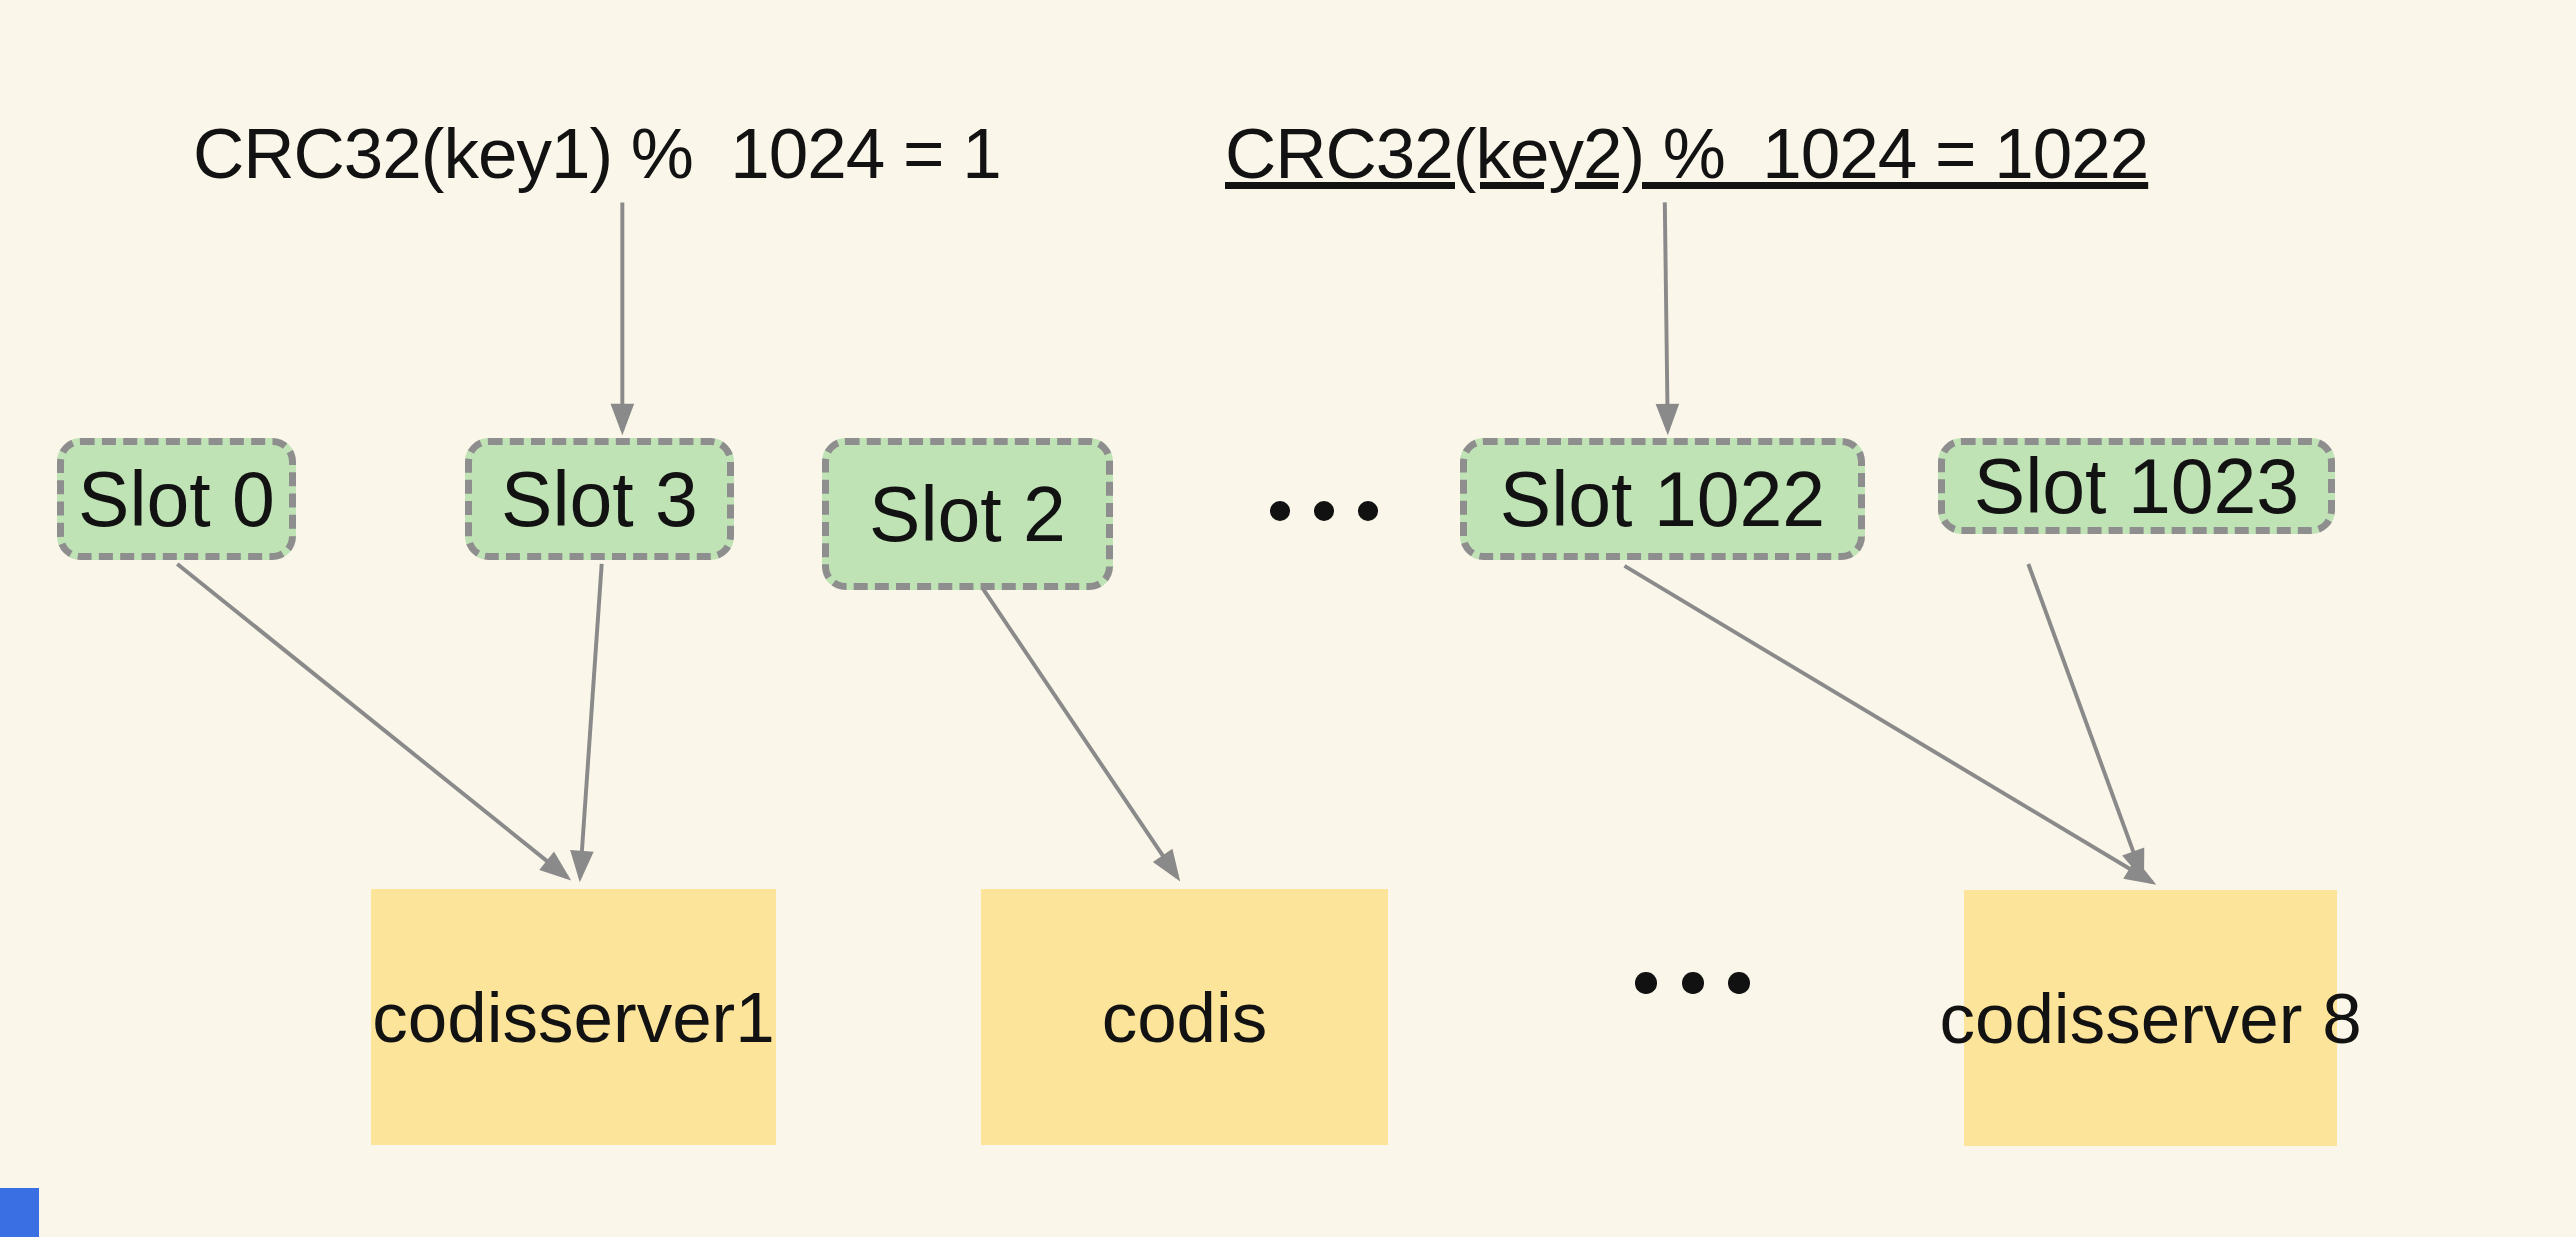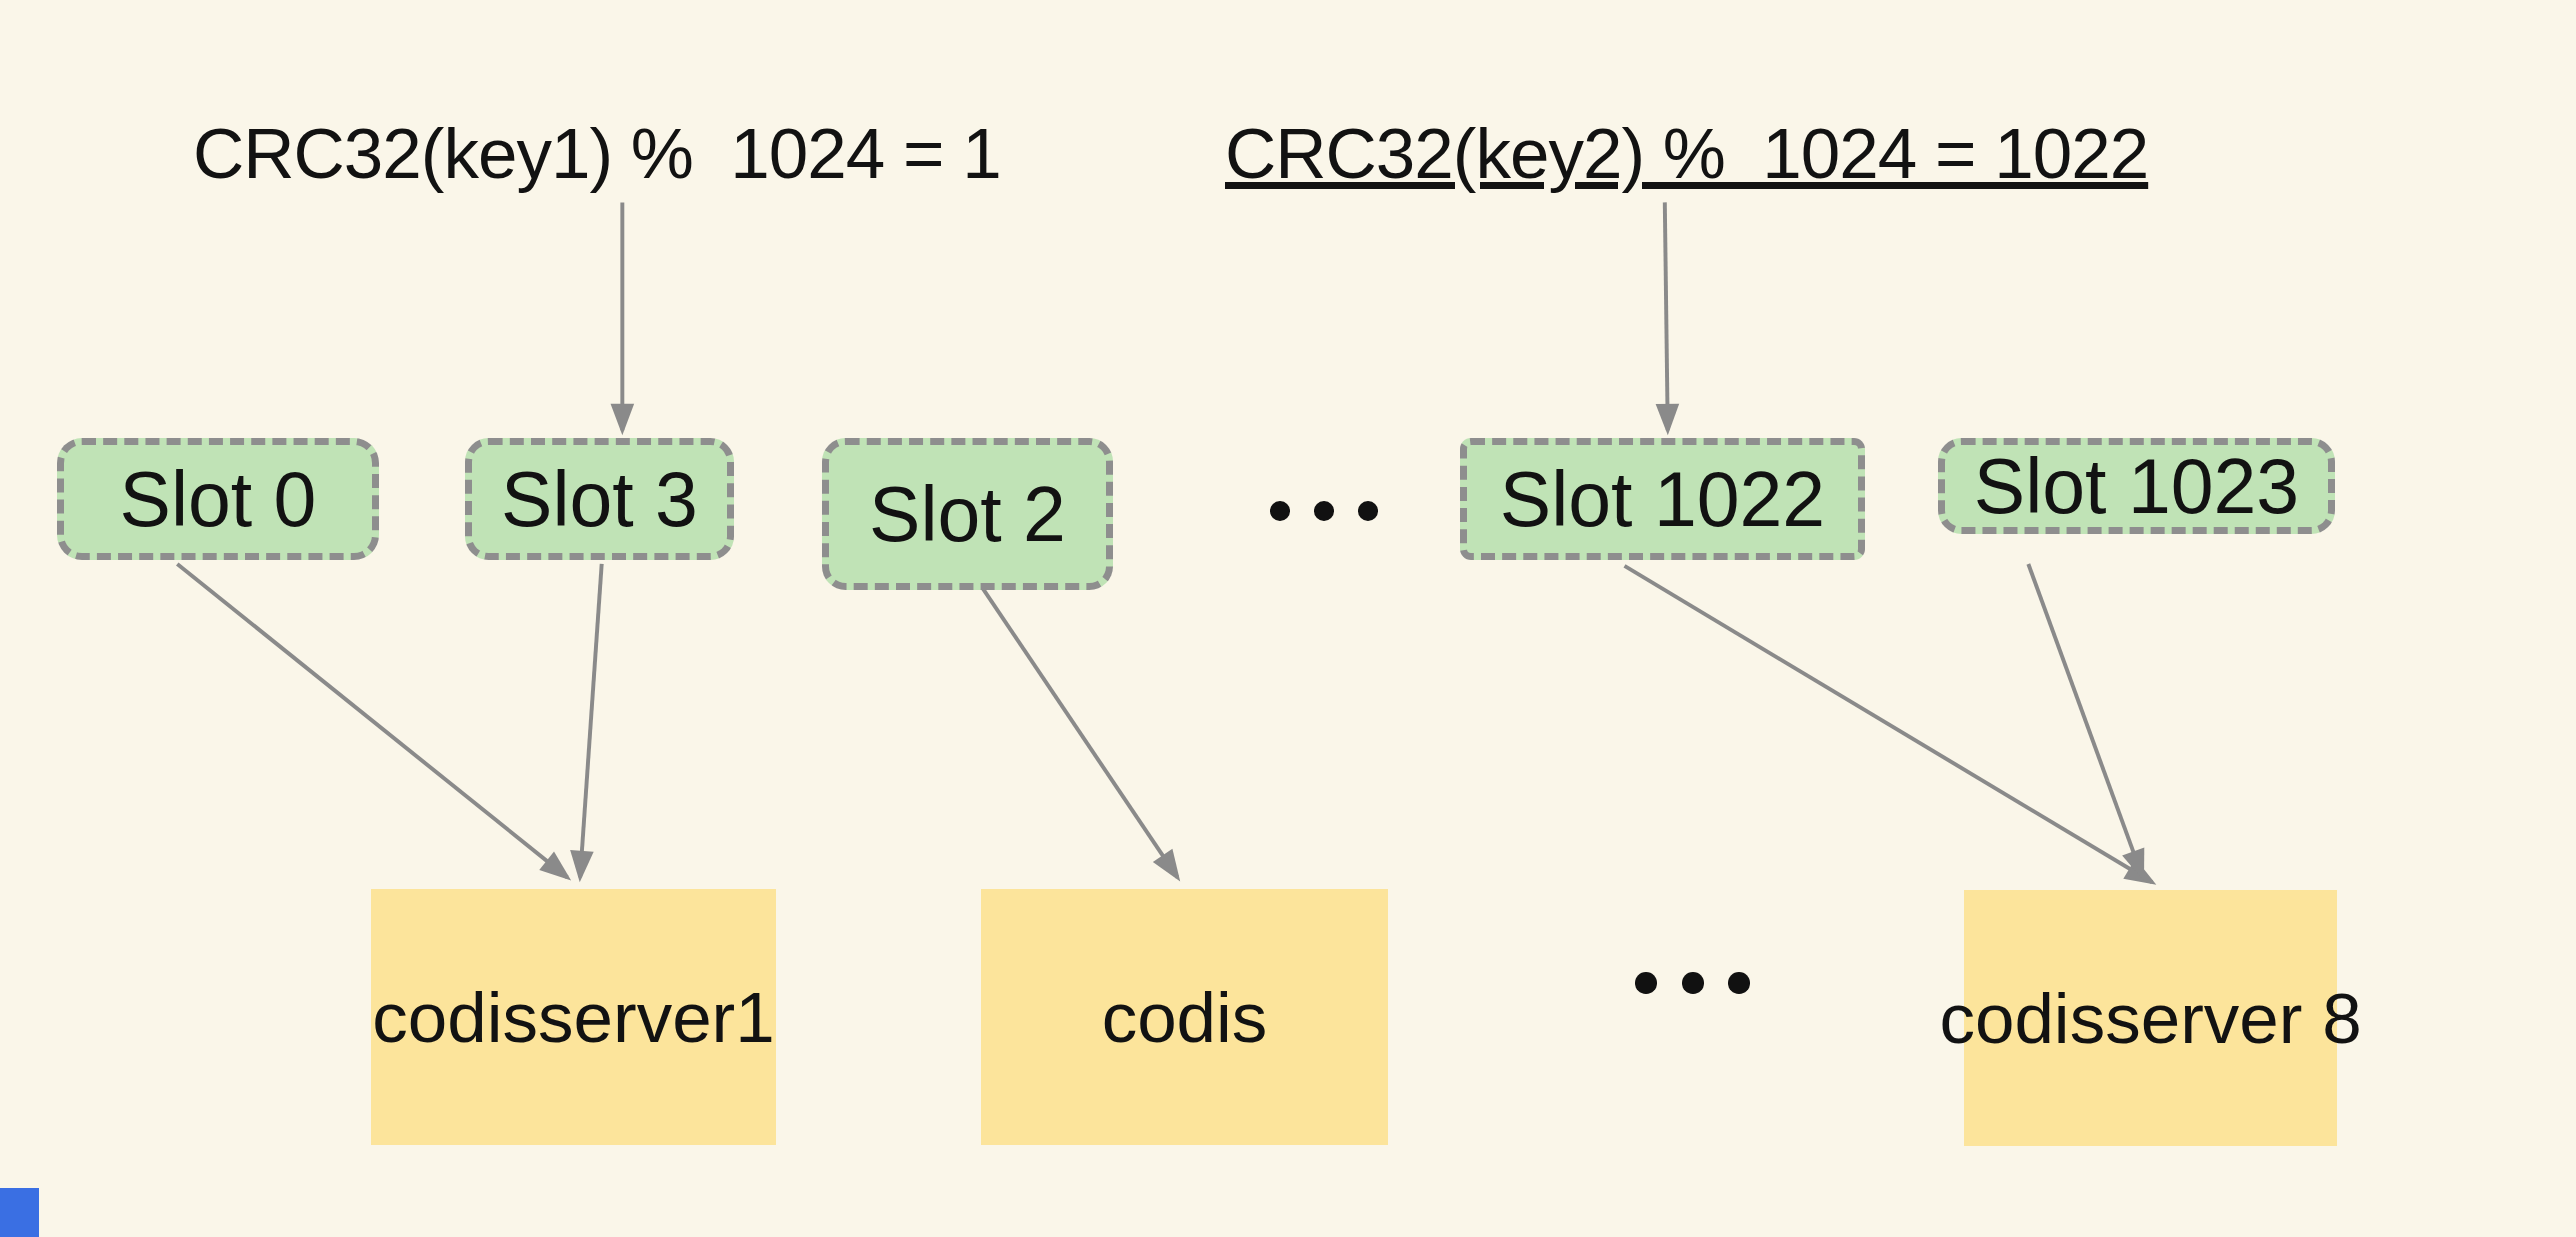--- a/index.html
+++ b/index.html
@@ -86,24 +86,24 @@
         <line x1="612" y1="574" x2="590" y2="893" stroke="#8A8A8A" stroke-width="4" marker-end="url(#ah)"></line>
         <line x1="983" y1="574" x2="1198" y2="893" stroke="#8A8A8A" stroke-width="4" marker-end="url(#ah)"></line>
         <line x1="1653" y1="576" x2="2190" y2="898" stroke="#8A8A8A" stroke-width="4" marker-end="url(#ah)"></line>
         <line x1="2064" y1="574" x2="2180" y2="892" stroke="#8A8A8A" stroke-width="4" marker-end="url(#ah)"></line>
       </g>
   </svg>
 
   <div class="hash-label" style="left: 193px; top: 118px;">CRC32(key1) %  1024 = 1</div>
   <div class="hash-label" style="left: 1225px; top: 118px; text-decoration: underline;">CRC32(key2) %  1024 = 1022</div>
 
-  <div class="slot" style="left: 57px; top: 438px; width: 322px; height: 122px; border-radius: 25px;">Slot 0</div>
+  <div class="slot" style="left: 57px; top: 438px; width: 239px; height: 122px;">Slot 0</div>
   <div class="slot" style="left: 465px; top: 438px; width: 269px; height: 122px;">Slot 3</div>
   <div class="slot" style="left: 822px; top: 438px; width: 291px; height: 152px;">Slot 2</div>
-  <div class="slot" style="left: 1460px; top: 438px; width: 405px; height: 122px; border-radius: 11px;">Slot 1022</div>
+  <div class="slot" style="left: 1460px; top: 438px; width: 405px; height: 122px;">Slot 1022</div>
   <div class="slot" style="left: 1938px; top: 438px; width: 397px; height: 96px;">Slot 1023</div>
 
   <div class="server" style="left: 371px; top: 889px; width: 405px; height: 256px;">
     <span>codis</span>
     <span>server1</span>
   </div>
   <div class="server" style="left: 981px; top: 889px; width: 407px; height: 256px;">
     <span>codis</span>
   </div>
   <div class="server" style="left: 1964px; top: 890px; width: 373px; height: 256px;">

